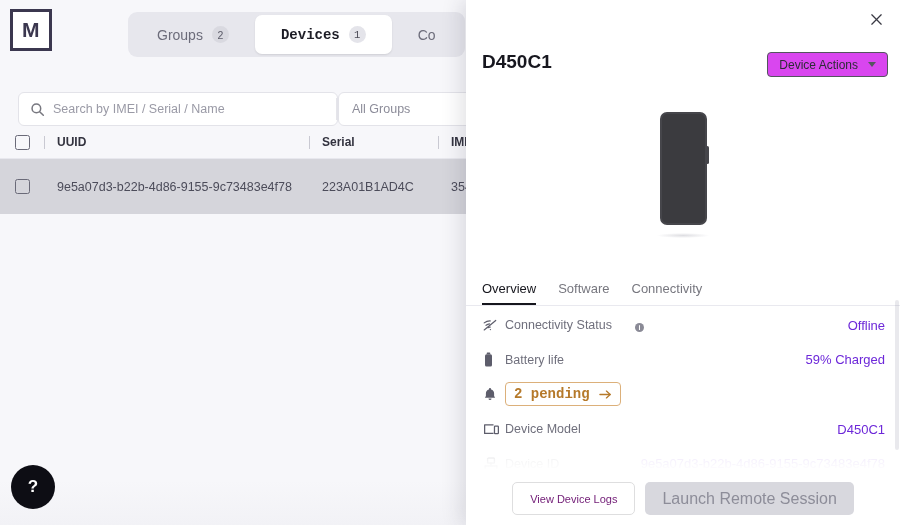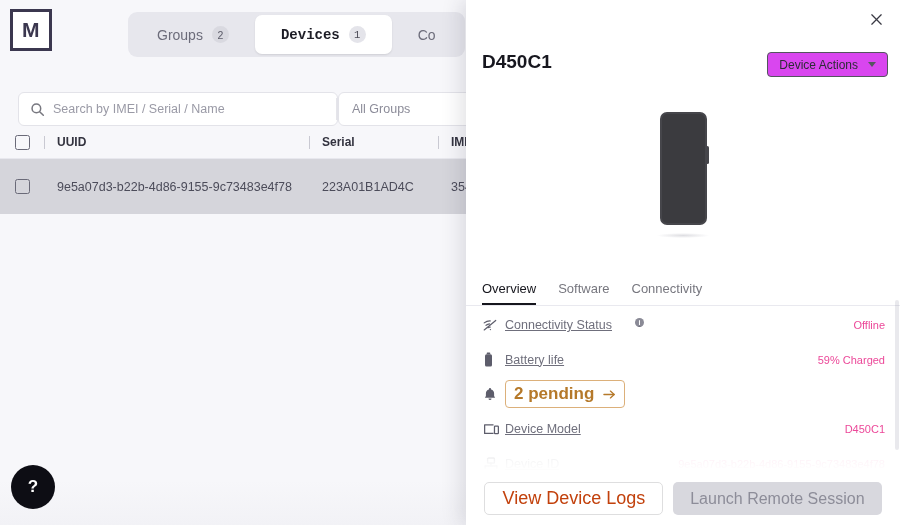--- a/index.html
+++ b/index.html
@@ -261,61 +261,62 @@
     padding: 0 15px 0 17px;
   }
   .drow-icon {
     width: 22px; flex: 0 0 auto;
     display: flex; align-items: center;
     color: #5d5d6b;
   }
   .drow-label {
     flex: 1 1 auto;
     font-size: 12.5px; color: #6f6f7c;
-    display: flex; align-items: flex-start; gap: 23px; text-decoration: underline;
+    display: flex; align-items: flex-end; gap: 23px;
   }
   .info-dot {
     width: 9px; height: 9px; border-radius: 50%;
     background: #8a8a96; color: #ffffff;
     font-size: 7px; line-height: 9px; text-align: center;
     font-weight: bold;
     flex: 0 0 auto;
   }
   .drow-value {
-    font-size: 11px; color: #ec4899; white-space: nowrap;
+    font-size: 13px; color: #6d28d9; white-space: nowrap;
   }
   .pending-badge {
     border: 1px solid #dcb07a;
     border-radius: 4px;
     color: #b5792a;
-    font-size: 17px; font-weight: bold;
+    font-size: 14px; font-weight: bold;
     padding: 3px 8px;
     display: flex; align-items: center; gap: 9px;
     cursor: pointer;
     background: #ffffff;
+    font-family: Liberation Mono, monospace;
   }
 
   
   .details-fade {
     position: absolute; left: 0; bottom: 0; width: 434px; height: 42px;
     background: linear-gradient(to bottom, rgba(255,255,255,0) 0%, rgba(255,255,255,0.93) 55%, #ffffff 100%);
     pointer-events: none;
   }
   .drawer-footer {
     position: absolute; left: 0; bottom: 0; width: 434px; height: 53px;
     background: #ffffff;
     display: flex; align-items: center; justify-content: center; gap: 10px;
     box-shadow: 0 -4px 10px rgba(255,255,255,0.95);
   }
   .btn-outline {
     height: 33px; padding: 0 17px;
     border: 1px solid #dededf;
     border-radius: 5px;
     background: #ffffff;
-    font-size: 18px; color: #c2410c;
+    font-size: 11px; color: #701a75;
     cursor: pointer;
     font-family: "Liberation Sans", sans-serif;
     display: flex; align-items: center;
   }
   .btn-disabled {
     height: 33px; padding: 0 17px;
     border: none;
     border-radius: 5px;
     background: #d8d8de;
     font-size: 16px; color: #8d8d99;

